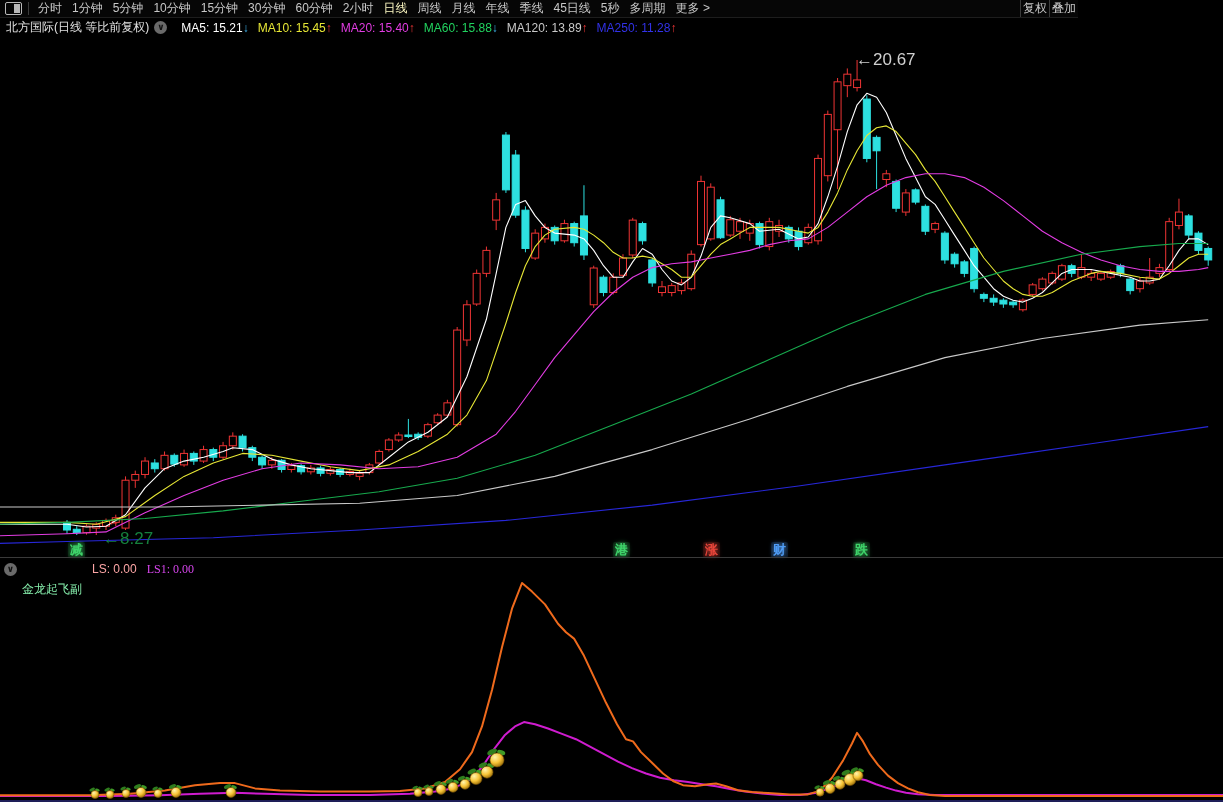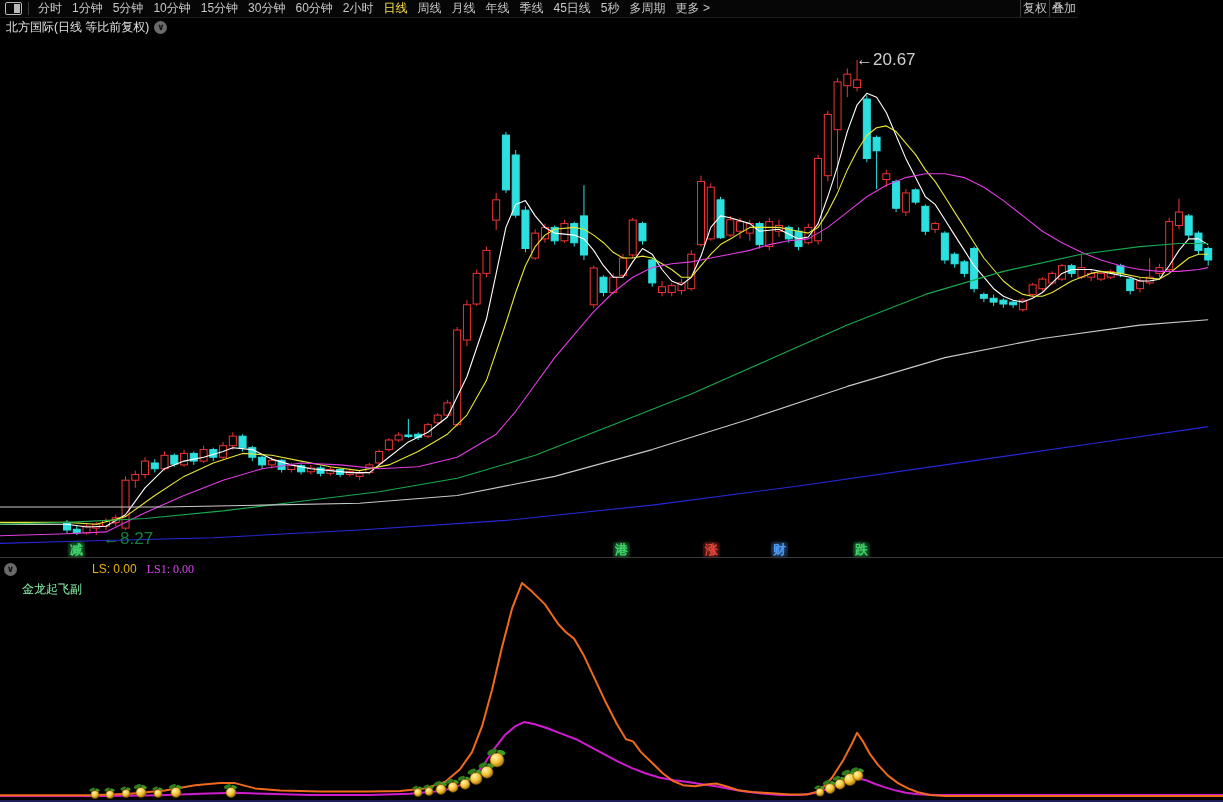--- a/index.html
+++ b/index.html
@@ -14,21 +14,21 @@
     display:flex; align-items:center;
     background:#060606; border-bottom:1px solid #1d1d1d;
     font-size:12px; white-space:nowrap;
   }
   .win-icon { width:15px; height:11px; margin:0 6px 0 5px; border:1px solid #b9b9b9;
     border-radius:2px; position:relative; }
   .win-icon::after { content:""; position:absolute; right:1px; top:1px; bottom:1px;
     width:6px; background:#b9b9b9; }
   .tb-sep { width:1px; height:13px; background:#3a3a3a; margin-right:4px; }
   .tb-item { padding:0 5px; color:#c8c8c8; cursor:default; }
-  .tb-item.active { color:#fde047; }
+  .tb-item.active { color:#fef9c3; }
   .tb-right { margin-left:auto; display:flex; height:100%; align-items:center; }
   .tb-right .tb-item { border-left:1px solid #3a3a3a; padding:0 2px; height:100%;
     display:flex; align-items:center; }
   
   .infobar {
     position:absolute; top:18px; left:0; width:1223px; height:19px;
     display:flex; align-items:center; font-size:12px; white-space:nowrap;
   }
   .stock-title { color:#e2e2e2; margin-left:6px; }
   .circle-icon { width:13px; height:13px; border-radius:50%; background:#6a6a6a;
@@ -405,35 +405,43 @@
     </span>
   <span class="tb-right" id="tb-right">
       <span class="tb-item">复权</span>
       <span class="tb-item">叠加</span>
     </span>
 </div>
 
 <div class="infobar">
   <span class="stock-title">北方国际(日线 等比前复权)</span>
   <span class="circle-icon">∨</span>
+  <span id="ma-labels" style="display:flex">
+      <span class="ma-entry" style="color: rgb(255, 255, 255);">MA5: 15.21<span class="ma-arrow-down">↓</span></span>
+      <span class="ma-entry" style="color: rgb(230, 230, 53);">MA10: 15.45<span class="ma-arrow-up">↑</span></span>
+      <span class="ma-entry" style="color: rgb(226, 60, 226);">MA20: 15.40<span class="ma-arrow-up">↑</span></span>
+      <span class="ma-entry" style="color: rgb(33, 211, 95);">MA60: 15.88<span class="ma-arrow-down">↓</span></span>
+      <span class="ma-entry" style="color: rgb(201, 201, 201);">MA120: 13.89<span class="ma-arrow-up">↑</span></span>
+      <span class="ma-entry" style="color: rgb(50, 50, 232);">MA250: 11.28<span class="ma-arrow-up">↑</span></span>
+    </span>
 </div>
 
 <div id="overlays">
     <span class="evt-marker" style="left: 68px; color: rgb(63, 212, 106); background: rgba(63, 212, 106, 0.133);">减</span>
     <span class="evt-marker" style="left: 613px; color: rgb(63, 212, 106); background: rgba(63, 212, 106, 0.133);">港</span>
     <span class="evt-marker" style="left: 703px; color: rgb(232, 69, 58); background: rgba(232, 69, 58, 0.133);">涨</span>
     <span class="evt-marker" style="left: 771px; color: rgb(79, 156, 245); background: rgba(79, 156, 245, 0.133);">财</span>
     <span class="evt-marker" style="left: 853px; color: rgb(63, 212, 106); background: rgba(63, 212, 106, 0.133);">跌</span>
     <span class="price-label" style="left: 856px; top: 50px; color: rgb(208, 208, 208);">←20.67</span>
     <span class="price-label" style="left: 103px; top: 529px; color: #15803d;">←8.27</span>
     <span class="sig-arrow" style="left: 108px; top: 514px; color: rgb(238, 52, 52);">←</span>
   </div>
 
 <div class="panel-divider"></div>
 
 <div class="sub-header">
   <span class="circle-icon" style="margin-left:4px">∨</span>
   <span class="sub-name">金龙起飞副</span>
-  <span class="sub-ls" id="ls-label" style="color: #eab308;">LS: 0.00</span>
+  <span class="sub-ls" id="ls-label" style="color: #fca5a5;">LS: 0.00</span>
   <span class="sub-ls1" id="ls1-label" style="color: #d946ef; font-family: Liberation Serif, serif;">LS1: 0.00</span>
 </div>
 
 <div class="bottom-border"></div>
 
 </body></html>

